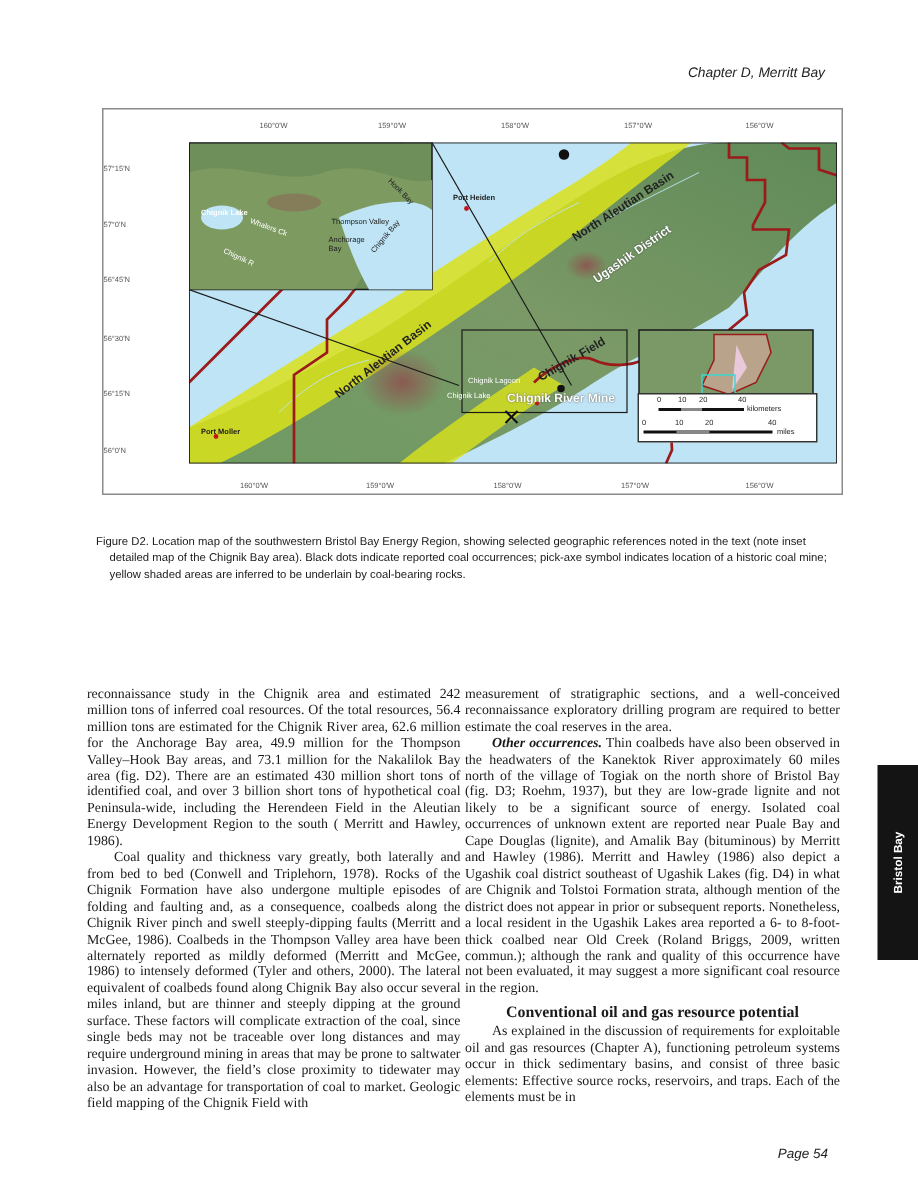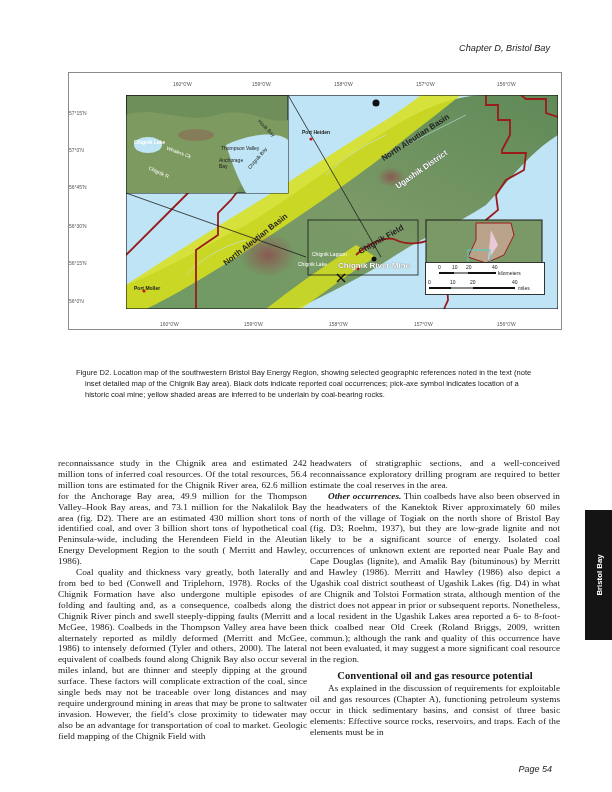--- a/index.html
+++ b/index.html
@@ -12,21 +12,21 @@
   .map { position: absolute; left: 57px; top: 22px; width: 432px; height: 214px; }
   .map svg { width: 100%; height: 100%; display: block; }
 
   .lon-label, .lat-label { position: absolute; font-family: "Liberation Sans", sans-serif; font-size: 5px; color: #555; white-space: nowrap; }
   .lon-top { top: 8px; }
   .lon-bottom { top: 248px; }
   .lat-left { left: 0; }
   .lat-right { left: 452px; }
 
   .caption { position: absolute; left: 60px; top: 351px; width: 498px; font-family: "Liberation Sans", sans-serif; font-size: 7.55px; line-height: 11.2px; color: #1a1a1a; }
-  .caption p { margin: 16px; text-indent: -9px; padding-left: 9px; }
+  .caption p { margin: 4px; text-indent: -9px; padding-left: 9px; }
 
   .col { position: absolute; top: 422px; font-family: "Liberation Serif", serif; font-size: 9.25px; line-height: 10.9px; text-align: justify; color: #1a1a1a; margin-top: 36px; }
   .col-left { left: 58px; width: 249px; }
   .col-right { left: 310px; width: 250px; }
   .col p { margin: 0; }
   .col p.indent { text-indent: 18px; }
   .col .run-in { font-weight: bold; font-style: italic; }
   .col h3 { margin: 6px 0 1px 0; font-size: 10.6px; font-weight: bold; font-family: "Liberation Serif", serif; text-align: center; }
 
   .side-tab { position: absolute; left: 585px; top: 510px; width: 27px; height: 130px; background: #141414; }
@@ -36,21 +36,21 @@
 
   .map-label { position: absolute; font-family: "Liberation Sans", sans-serif; font-size: 5px; color: #1c1c1c; white-space: nowrap; }
   .map-label.big { font-size: 8px; font-weight: bold; color: #222; }
   .map-label.white { color: #fff; font-weight: bold; text-shadow: 0 0 1px #333; }
   .scalebar { position: absolute; left: 299px; top: 167px; width: 118px; height: 31px; background: #fff; border: 1px solid #333; font-family: "Liberation Sans", sans-serif; font-size: 5px; color: #222; }
 </style>
 </head>
 <body>
 
 <div class="running-header">
-  <span class="right">Chapter D, Bristol Bay</span>
+  <span class="right">Chapter D, Merritt Bay</span>
 </div>
 
 <div class="figure-frame">
 
   <span class="lon-label lon-top" style="left:104px">160°0'W</span>
   <span class="lon-label lon-top" style="left:183px">159°0'W</span>
   <span class="lon-label lon-top" style="left:265px">158°0'W</span>
   <span class="lon-label lon-top" style="left:347px">157°0'W</span>
   <span class="lon-label lon-top" style="left:428px">156°0'W</span>
 
@@ -180,21 +180,21 @@
 <div class="caption">
   <p>Figure D2. Location map of the southwestern Bristol Bay Energy Region, showing selected geographic references noted in the text (note inset detailed map of the Chignik Bay area). Black dots indicate reported coal occurrences; pick-axe symbol indicates location of a historic coal mine; yellow shaded areas are inferred to be underlain by coal-bearing rocks.</p>
 </div>
 
 <div class="col col-left">
   <p>reconnaissance study in the Chignik area and estimated 242 million tons of inferred coal resources. Of the total resources, 56.4 million tons are estimated for the Chignik River area, 62.6 million for the Anchorage Bay area, 49.9 million for the Thompson Valley–Hook Bay areas, and 73.1 million for the Nakalilok Bay area (fig. D2). There are an estimated 430 million short tons of identified coal, and over 3 billion short tons of hypothetical coal Peninsula-wide, including the Herendeen Field in the Aleutian Energy Development Region to the south ( Merritt and Hawley, 1986).</p>
   <p class="indent">Coal quality and thickness vary greatly, both laterally and from bed to bed (Conwell and Triplehorn, 1978). Rocks of the Chignik Formation have also undergone multiple episodes of folding and faulting and, as a consequence, coalbeds along the Chignik River pinch and swell steeply-dipping faults (Merritt and McGee, 1986). Coalbeds in the Thompson Valley area have been alternately reported as mildly deformed (Merritt and McGee, 1986) to intensely deformed (Tyler and others, 2000). The lateral equivalent of coalbeds found along Chignik Bay also occur several miles inland, but are thinner and steeply dipping at the ground surface. These factors will complicate extraction of the coal, since single beds may not be traceable over long distances and may require underground mining in areas that may be prone to saltwater invasion. However, the field’s close proximity to tidewater may also be an advantage for transportation of coal to market. Geologic field mapping of the Chignik Field with</p>
 </div>
 
 <div class="col col-right">
-  <p>headwaters of stratigraphic sections, and a well-conceived reconnaissance exploratory drilling program are required to better estimate the coal reserves in the area.</p>
+  <p>measurement of stratigraphic sections, and a well-conceived reconnaissance exploratory drilling program are required to better estimate the coal reserves in the area.</p>
   <p class="indent"><span class="run-in">Other occurrences.</span><span> Thin coalbeds have also been observed in the headwaters of the Kanektok River approximately 60 miles north of the village of Togiak on the north shore of Bristol Bay (fig. D3; Roehm, 1937), but they are low-grade lignite and not likely to be a significant source of energy. Isolated coal occurrences of unknown extent are reported near Puale Bay and Cape Douglas (lignite), and Amalik Bay (bituminous) by Merritt and Hawley (1986). Merritt and Hawley (1986) also depict a Ugashik coal district southeast of Ugashik Lakes (fig. D4) in what are Chignik and Tolstoi Formation strata, although mention of the district does not appear in prior or subsequent reports. Nonetheless, a local resident in the Ugashik Lakes area reported a 6- to 8-foot-thick coalbed near Old Creek (Roland Briggs, 2009, written commun.); although the rank and quality of this occurrence have not been evaluated, it may suggest a more significant coal resource in the region.</span></p>
   <h3>Conventional oil and gas resource potential</h3>
   <p class="indent">As explained in the discussion of requirements for exploitable oil and gas resources (Chapter A), functioning petroleum systems occur in thick sedimentary basins, and consist of three basic elements: Effective source rocks, reservoirs, and traps. Each of the elements must be in</p>
 </div>
 
 <div class="side-tab">
   <span>Bristol Bay</span>
 </div>
 
 <div class="page-number">Page 54</div>

